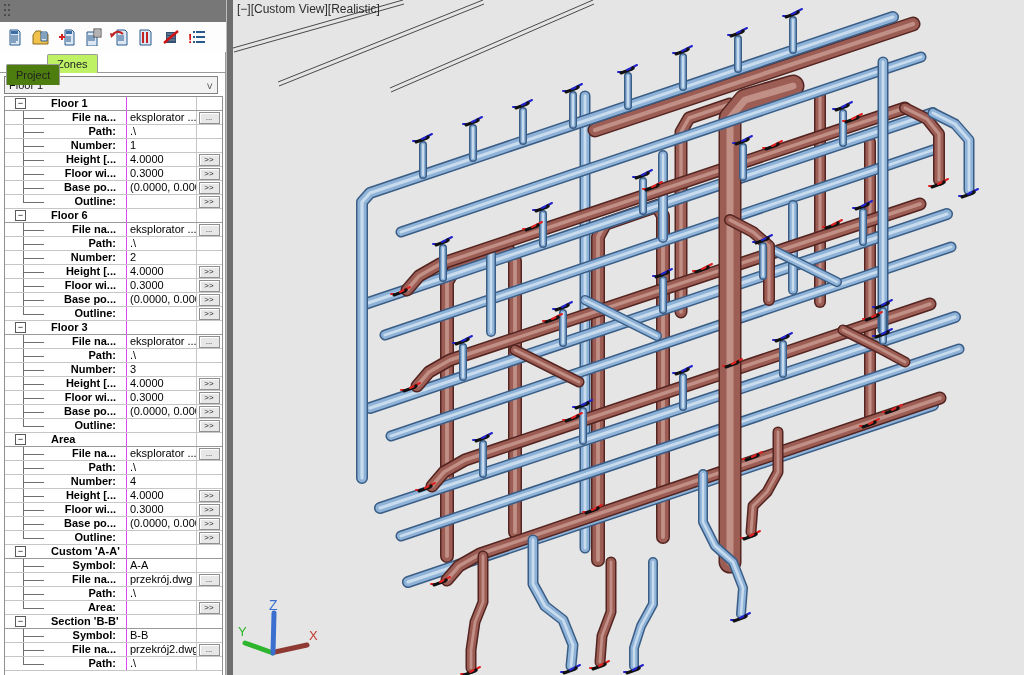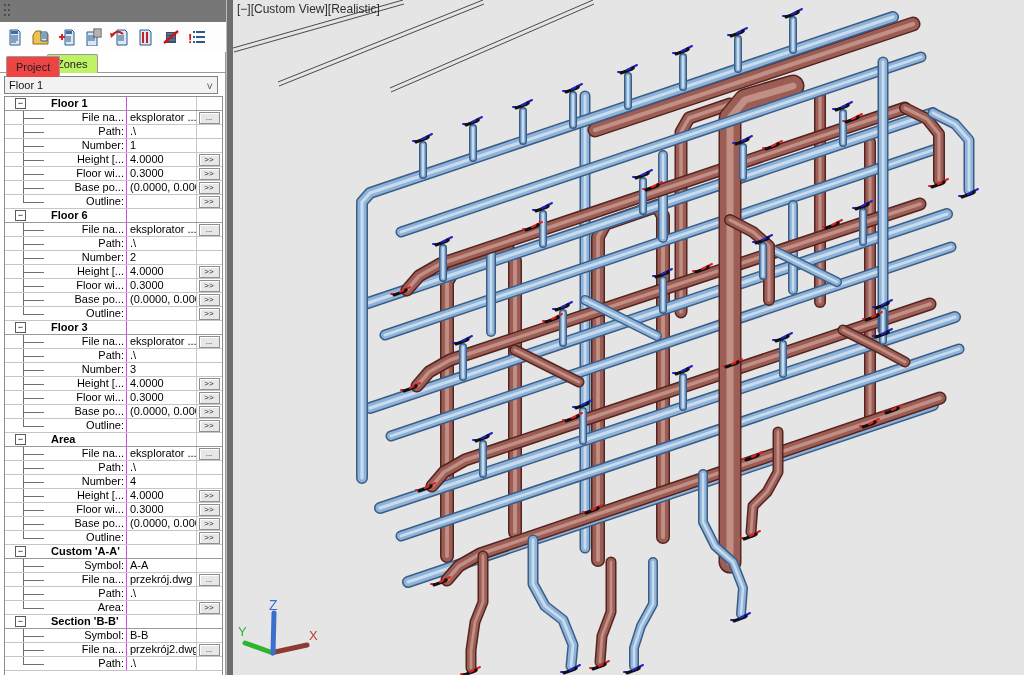--- a/index.html
+++ b/index.html
@@ -26,41 +26,41 @@
     background:#fdfdfd; display:flex; align-items:center; padding-left:5px; gap:7px; }
   .tool-btn { width:19px; height:19px; display:flex; align-items:center;
     justify-content:center; background:transparent; border:none; cursor:pointer; }
   .tool-btn svg { width:18px; height:18px; }
 
   .tabs { position:absolute; left:0; top:52px; width:226px; height:21px; }
   .tabs .baseline { position:absolute; left:0; right:0; bottom:0; height:1px; background:#9a9a9a; }
   .tab { position:absolute; top:2px; height:19px; padding:0 9px; font-size:11px;
     line-height:18px; color:#222; border:1px solid #9a9a9a; border-bottom:none;
     background:#bef264; border-radius:2px 2px 0 0; }
-  .tab.active { top:4px; height:21px; background:#ef4444; z-index:2; line-height:21px; }
+  .tab.active { top:12px; height:21px; background:#4d7c0f; z-index:2; line-height:21px; }
   .tab:nth-child(2) { left:6px; }
   .tab:nth-child(3) { left:47px; }
 
   .combo { position:absolute; left:4px; top:76px; width:214px; height:18px;
     background:#f2f2f2; border:1px solid #828282; font-size:11px; color:#111;
     line-height:16px; padding-left:4px; }
   .combo .chev { position:absolute; right:4px; top:1px; color:#555; font-size:11px; }
 
   
   .tree-table { position:absolute; left:4px; top:96px; width:219px; height:579px;
     border:1px solid #8f8f8f; border-bottom:none; background:#fff; overflow:hidden;
     font-size:11px; }
   .row { position:relative; display:flex; height:14px; border-bottom:1px solid #c6c6c6;
     color:#000; }
   .c-tree { position:relative; width:121px; overflow:hidden; }
   .c-val  { width:70px; border-left:1px solid #d946ef; padding:0 0 0 3px;
     line-height:13px; white-space:nowrap; overflow:hidden; }
   .c-btn  { width:25px; border-left:1px solid #c6c6c6; display:flex;
     align-items:center; justify-content:center; }
-  .row .lbl { position:absolute; right:2px; top:0; line-height:13px; font-weight:normal;
+  .row .lbl { position:absolute; right:10px; top:0; line-height:13px; font-weight:bold;
     white-space:nowrap; }
   .row .tv { position:absolute; left:18px; top:0; width:1px; height:100%; background:#6f6f6f; }
   .row .tv.half { height:50%; }
   .row .th { position:absolute; left:18px; top:7px; width:21px; height:1px; background:#6f6f6f; }
   .row.head { border-bottom:1px solid #9a9a9a; }
   .row.head .sect-title { position:absolute; left:46px; top:0; line-height:13px; font-weight:bold; }
   .expander { position:absolute; left:10px; top:1px; width:11px; height:11px;
     background:#fff; border:1px solid #5a5a5a; font-size:9px; line-height:9px;
     text-align:center; padding:0; cursor:pointer; }
   .mini-btn { width:21px; height:12px; font-size:8px; line-height:9px; color:#222;

